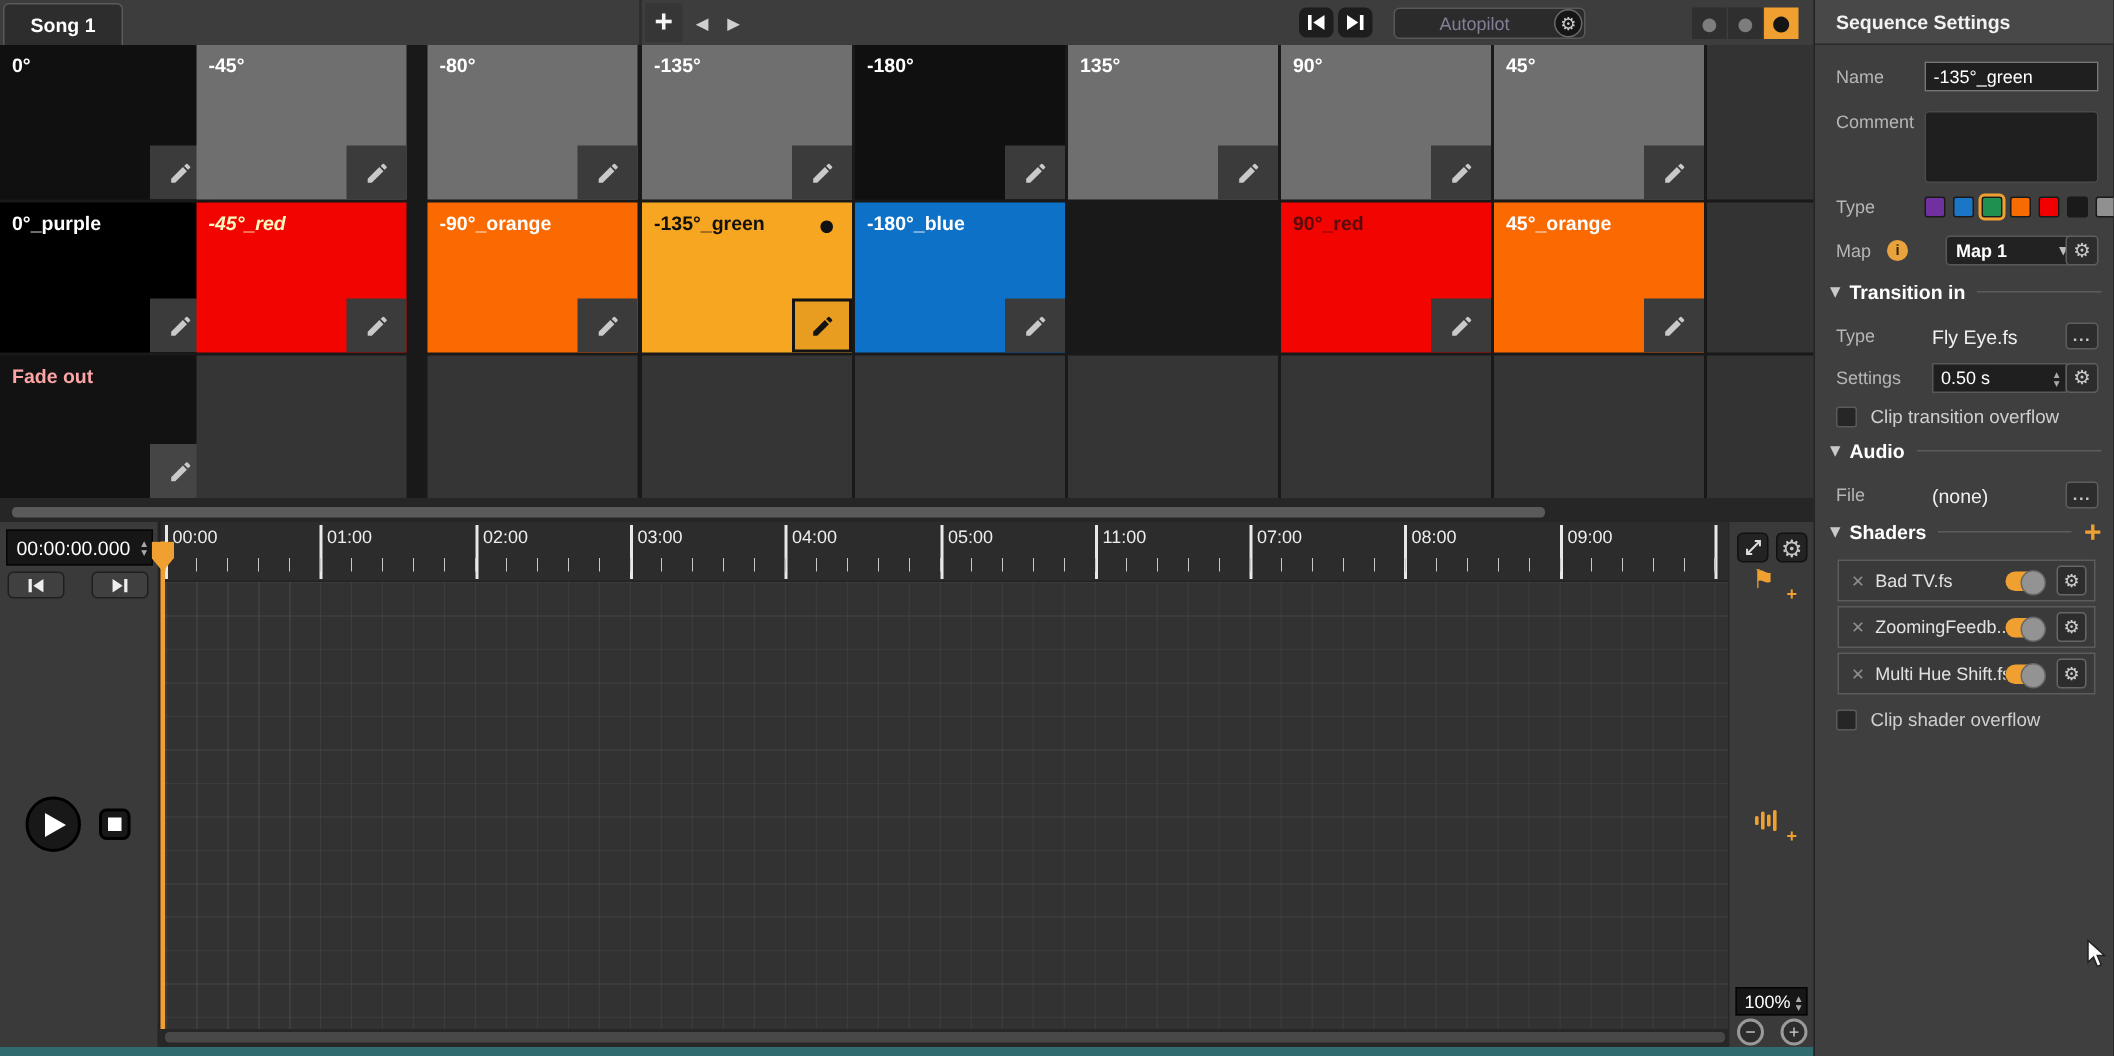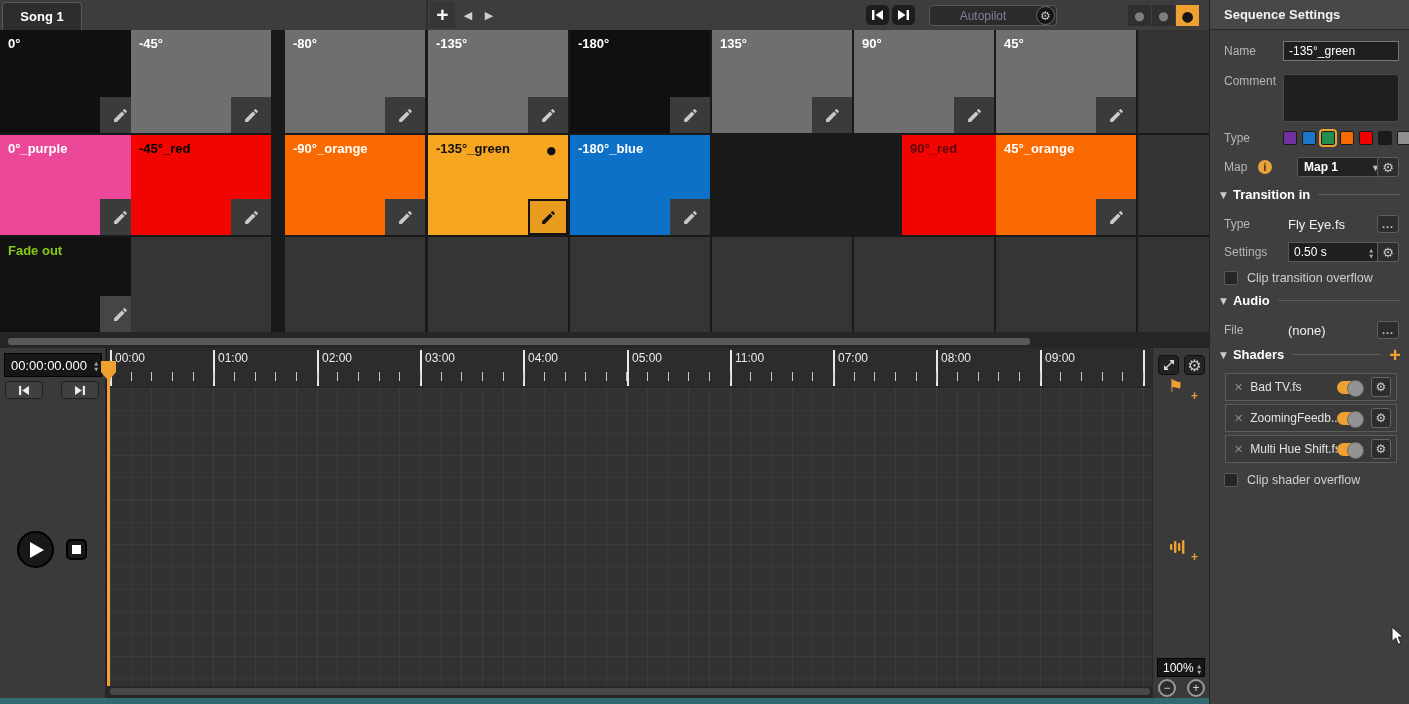--- a/index.html
+++ b/index.html
@@ -25,21 +25,21 @@
   .grid{position:absolute;left:0;top:30px;width:1209px;height:318px;background:#191919}
   .cell{position:absolute;width:140px;overflow:hidden}
   .c0{left:0}.c1{left:131px}.c2{left:285px}.c3{left:428px}.c4{left:570px}.c5{left:712px}.c6{left:854px}.c7{left:996px}
   .c8{left:1138px;width:71px}
   .r1{top:0;height:103px}.r2{top:105px;height:100px}.r3{top:207px;height:95px}
   .hdr{font-weight:bold;font-size:13px;color:#fff;padding:6px 8px;cursor:pointer}
   .hdr.dark{background:#101010}
   .hdr.gray{background:#6f6f6f}
   .clip{font-weight:bold;font-size:13px;padding:6px 8px;cursor:pointer}
   .empty{background:#353535}
-  .fade{background:#121212;color:#84cc16;font-weight:bold;font-size:13px;padding:6px 8px;cursor:pointer}
+  .fade{background:#121212;color:#fca5a5;font-weight:bold;font-size:13px;padding:6px 8px;cursor:pointer}
   .pencil{position:absolute;right:0;bottom:0;width:40px;height:36px;background:#3b3b3b;color:#c9c9c9;display:flex;align-items:center;justify-content:center;cursor:pointer}
   .pencil svg{width:17px;height:17px;fill:currentColor}
   .clip.selected .pencil{background:rgba(0,0,0,0.06);border:2px solid #141414;color:#141414}
   .cue-dot{position:absolute;right:12px;top:9px;font-size:11px;color:#111;font-family:"DejaVu Sans",sans-serif}
   .below-grid{position:absolute;left:0;top:302px;width:1209px;height:16px;background:#262626}
   .gsb-thumb{position:absolute;left:8px;top:308px;width:1022px;height:7px;background:#5a5a5a;border-radius:3px;cursor:pointer}
 
   
   .timeline{position:absolute;left:0;top:348px;width:1209px;height:350px;background:#3a3a3a}
   .tl-left{position:absolute;left:0;top:0;width:106px;height:350px;background:#3a3a3a;border-right:1px solid #262626}
@@ -201,27 +201,27 @@
           </svg>
         </div></div>
     <div class="cell r1 c7 hdr gray"><span>45°</span>
       <div class="pencil">
           <svg viewBox="0 0 24 24">
             <path d="M3 17.2V21h3.8L17.8 10 14 6.2 3 17.2zM20.7 7a1 1 0 0 0 0-1.4L18.4 3.3a1 1 0 0 0-1.4 0l-1.8 1.8 3.7 3.7L20.7 7z"></path>
           </svg>
         </div></div>
     <div class="cell r1 c8 empty" style="background:#333"></div>
 
-    <div class="cell r2 c0 clip" style="background: #ec4899;"><span style="color: rgb(255, 255, 255);">0°_purple</span>
-      <div class="pencil">
-          <svg viewBox="0 0 24 24">
-            <path d="M3 17.2V21h3.8L17.8 10 14 6.2 3 17.2zM20.7 7a1 1 0 0 0 0-1.4L18.4 3.3a1 1 0 0 0-1.4 0l-1.8 1.8 3.7 3.7L20.7 7z"></path>
-          </svg>
-        </div></div>
-    <div class="cell r2 c1 clip" style="background: rgb(242, 5, 0);"><span style="color: #000000;">-45°_red</span>
+    <div class="cell r2 c0 clip" style="background: #000000;"><span style="color: rgb(255, 255, 255);">0°_purple</span>
+      <div class="pencil">
+          <svg viewBox="0 0 24 24">
+            <path d="M3 17.2V21h3.8L17.8 10 14 6.2 3 17.2zM20.7 7a1 1 0 0 0 0-1.4L18.4 3.3a1 1 0 0 0-1.4 0l-1.8 1.8 3.7 3.7L20.7 7z"></path>
+          </svg>
+        </div></div>
+    <div class="cell r2 c1 clip" style="background: rgb(242, 5, 0);"><span style="color: #fef9c3; font-style: italic;">-45°_red</span>
       <div class="pencil">
           <svg viewBox="0 0 24 24">
             <path d="M3 17.2V21h3.8L17.8 10 14 6.2 3 17.2zM20.7 7a1 1 0 0 0 0-1.4L18.4 3.3a1 1 0 0 0-1.4 0l-1.8 1.8 3.7 3.7L20.7 7z"></path>
           </svg>
         </div></div>
     <div class="cell r2 c2 clip" style="background: rgb(251, 106, 0);"><span style="color: rgb(255, 255, 255);">-90°_orange</span>
       <div class="pencil">
           <svg viewBox="0 0 24 24">
             <path d="M3 17.2V21h3.8L17.8 10 14 6.2 3 17.2zM20.7 7a1 1 0 0 0 0-1.4L18.4 3.3a1 1 0 0 0-1.4 0l-1.8 1.8 3.7 3.7L20.7 7z"></path>
           </svg>
@@ -232,21 +232,21 @@
           <svg viewBox="0 0 24 24">
             <path d="M3 17.2V21h3.8L17.8 10 14 6.2 3 17.2zM20.7 7a1 1 0 0 0 0-1.4L18.4 3.3a1 1 0 0 0-1.4 0l-1.8 1.8 3.7 3.7L20.7 7z"></path>
           </svg>
         </div></div>
     <div class="cell r2 c4 clip" style="background: rgb(13, 114, 199);"><span style="color: rgb(255, 255, 255); margin-top: 48px;">-180°_blue</span>
       <div class="pencil">
           <svg viewBox="0 0 24 24">
             <path d="M3 17.2V21h3.8L17.8 10 14 6.2 3 17.2zM20.7 7a1 1 0 0 0 0-1.4L18.4 3.3a1 1 0 0 0-1.4 0l-1.8 1.8 3.7 3.7L20.7 7z"></path>
           </svg>
         </div></div>
-    <div class="cell r2 c6 clip" style="background: rgb(242, 5, 0); margin-left: 48px;"><span style="color: rgb(90, 10, 10);">90°_red</span>
+    <div class="cell r2 c6 clip" style="background: rgb(242, 5, 0);"><span style="color: rgb(90, 10, 10);">90°_red</span>
       <div class="pencil">
           <svg viewBox="0 0 24 24">
             <path d="M3 17.2V21h3.8L17.8 10 14 6.2 3 17.2zM20.7 7a1 1 0 0 0 0-1.4L18.4 3.3a1 1 0 0 0-1.4 0l-1.8 1.8 3.7 3.7L20.7 7z"></path>
           </svg>
         </div></div>
     <div class="cell r2 c7 clip" style="background: rgb(251, 106, 0);"><span style="color: rgb(255, 255, 255);">45°_orange</span>
       <div class="pencil">
           <svg viewBox="0 0 24 24">
             <path d="M3 17.2V21h3.8L17.8 10 14 6.2 3 17.2zM20.7 7a1 1 0 0 0 0-1.4L18.4 3.3a1 1 0 0 0-1.4 0l-1.8 1.8 3.7 3.7L20.7 7z"></path>
           </svg>

